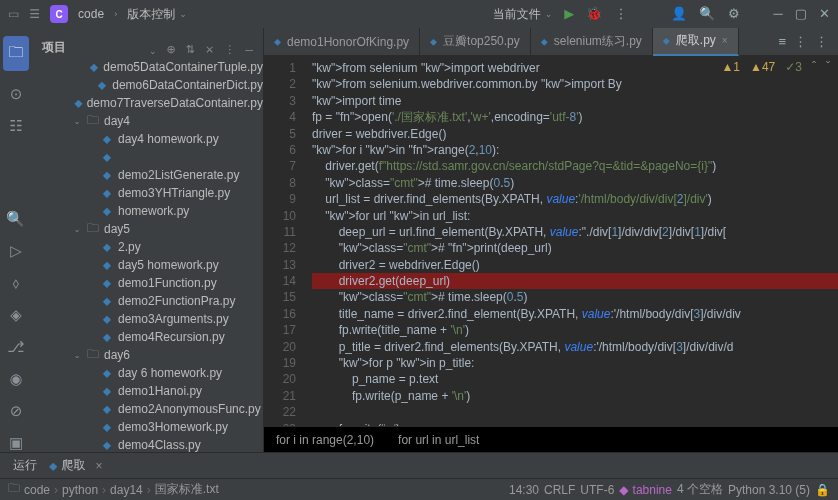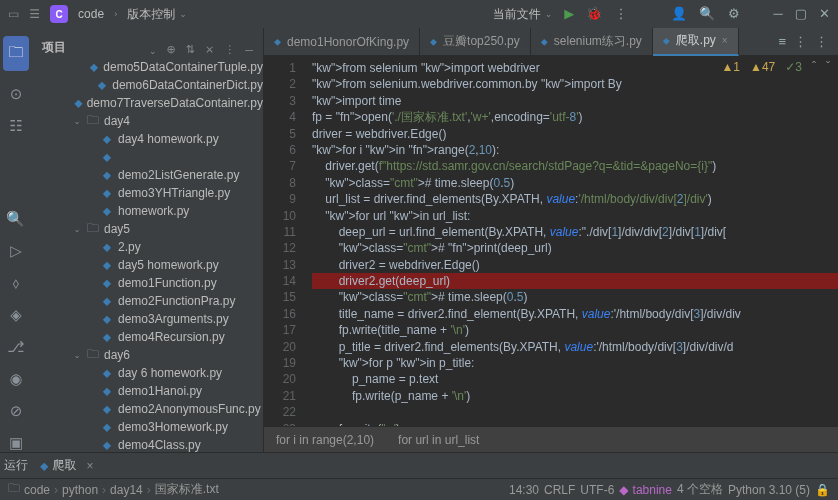--- a/index.html
+++ b/index.html
@@ -43,25 +43,25 @@
 .tabs-right{margin-left:auto;display:flex;align-items:center;gap:8px;padding-right:6px}
 .code-area{flex:1;display:flex;overflow:hidden;position:relative;font-family:'Consolas','Monaco',monospace;font-size:12px}
 .gutter{width:40px;background:#2b2b2b;text-align:right;padding:4px 8px 0 0;color:#606366;line-height:16.4px}
 .gutter .ln{height:16.4px}
 .code{flex:1;padding:4px 0 0 8px;line-height:16.4px;overflow:hidden;white-space:pre}
 .line{height:16.4px}
 .line.hl{background:#7f1d1d}
 .str{color:#6a8759}
 .num{color:#6897bb}
 .param{color:#3b82f6;font-style:italic}
-.ins-row{height:26px;background:#404040;display:flex;align-items:center;gap:24px;padding:0 12px;color:#999;border-top:1px solid #2b2b2b}
+.ins-row{height:26px;background:#000000;display:flex;align-items:center;gap:24px;padding:0 12px;color:#999;border-top:1px solid #2b2b2b}
 .ins-top{position:absolute;top:4px;right:8px;display:flex;gap:10px;align-items:center;color:#888}
 .ins-top .warn{color:#c9a850}
 .ins-top .ok{color:#6a8759}
-.run-panel{height:26px;background:#3c3f41;display:flex;align-items:center;padding:0 4px;gap:12px;border-top:1px solid #2b2b2b}
+.run-panel{height:26px;background:#3c3f41;display:flex;align-items:center;padding:0 13px;gap:12px;border-top:1px solid #2b2b2b}
 .run-label{color:#bbb}
 .run-tab{display:flex;align-items:center;gap:4px;color:#bbb}
 .statusbar{height:22px;background:#3c3f41;display:flex;align-items:center;padding:0 8px;gap:14px;color:#999;border-top:1px solid #2b2b2b;font-size:11px}
 .statusbar .sb-item{display:flex;align-items:center;gap:4px;cursor:pointer}
 .statusbar .right{margin-left:auto;display:flex;gap:5px}
 .folder-ico{color:#87939a}
 .tabnine{color:#b869c9}
 </style>
 </head>
 <body>

